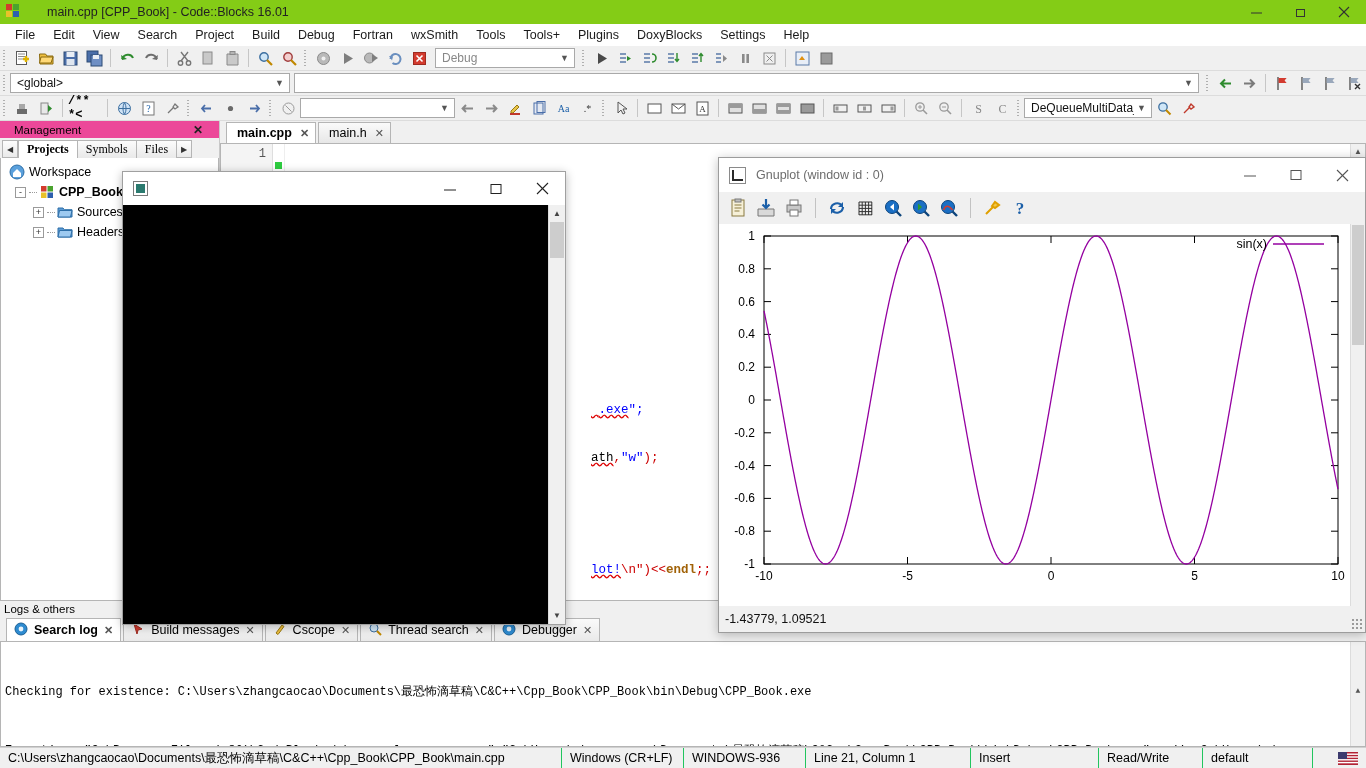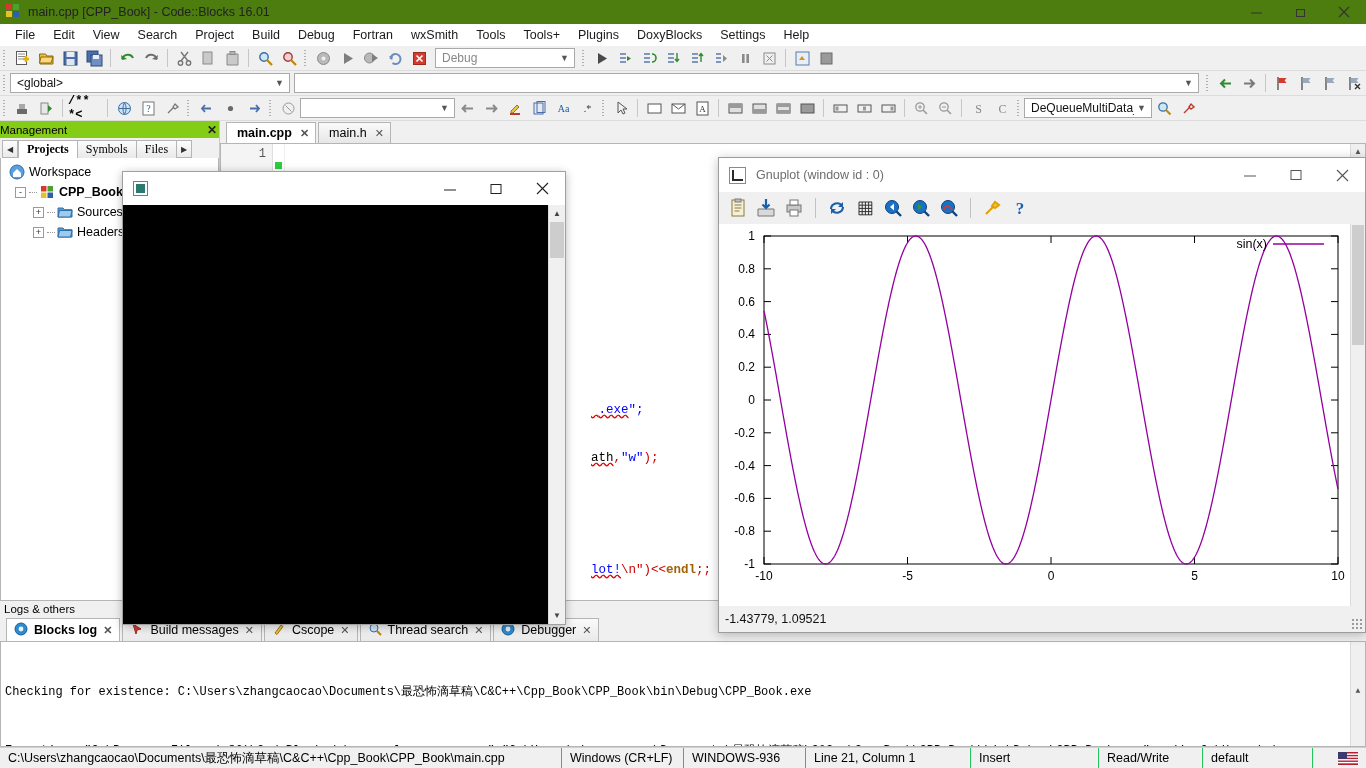--- a/index.html
+++ b/index.html
@@ -8,21 +8,21 @@
     width:1366px; height:768px; overflow:hidden;
     font-family:"Liberation Sans", sans-serif;
     font-size:12px; color:#000;
     background:#f0f0f0;
     position:relative;
   }
   
   #app { position:absolute; inset:0; background:#f0f0f0; display:flex; flex-direction:column; }
 
   
-  .titlebar { height:24px; background:#4d7c0f; display:flex; align-items:center; padding:0 0 0 6px; flex:0 0 auto; }
+  .titlebar { height:24px; background:#84cc16; display:flex; align-items:center; padding:0 0 0 6px; flex:0 0 auto;gap:19px; }
   .titlebar .app-icon { width:16px; height:16px; margin-right:6px; position:relative; flex:0 0 auto;}
   .cb-logo { width:15px; height:15px; position:relative; }
   .cb-logo i { position:absolute; width:6px; height:6px; display:block;}
   .cb-logo i.r { background:#d23b2d; left:0; top:0;}
   .cb-logo i.g { background:#4aa32e; left:7px; top:0;}
   .cb-logo i.y { background:#e8c12a; left:0; top:7px;}
   .cb-logo i.b { background:#2e5fae; left:7px; top:7px;}
   .titlebar .title { font-size:12.5px; color:#222; white-space:nowrap; }
   .win-btns { margin-left:auto; display:flex; height:24px;}
   .win-btn { width:44px; height:24px; display:flex; align-items:center; justify-content:center; color:#333; font-size:12px;}
@@ -42,21 +42,21 @@
   .tb-combo .cap { flex:1; white-space:nowrap; overflow:hidden; }
   .tb-combo .arrow { width:15px; text-align:center; color:#555; font-size:9px;}
 
   .row1 { height:25px; }
   .row2 { height:25px; }
   .row3 { height:25px; }
 
   
   .workarea { flex:1 1 auto; display:flex; min-height:0; }
   .mgmt { width:220px; background:#f0f0f0; display:flex; flex-direction:column; border-right:1px solid #c8c8c8;}
-  .mgmt-head { height:17px; display:flex; align-items:center; font-size:11.5px; padding:0 0; background:#84cc16; color:#000;}
+  .mgmt-head { height:17px; display:flex; align-items:center; font-size:11.5px; padding:0 14px; background:#ec4899; color:#000;}
   .mgmt-head .x { margin-left:auto; font-size:12px; font-weight:bold; color:#222; padding-right:2px;}
   .mgmt-tabs { height:20px; display:flex; align-items:flex-end; background:#f0f0f0; padding-left:2px; }
   .scrollarrow { width:16px; height:18px; display:flex; align-items:center; justify-content:center; border:1px solid #b5b5b5; background:linear-gradient(#fdfdfd,#eaeaea); font-size:8px; color:#333;}
   .mtab { height:18px; padding:4px 8px; display:flex; align-items:center; font-size:12px; border:1px solid #b5b5b5; border-bottom:none; background:linear-gradient(#fbfbfb,#e9e9e9); margin-right:-1px;font-family:Liberation Serif, serif;}
   .mtab.active { background:#fff; font-weight:bold; }
   .mgmt-body { flex:1; background:#fff; border:1px solid #b5b5b5; border-top:none; overflow:hidden; padding:4px 0 0 4px;}
   .tree-row { display:flex; align-items:center; height:20px; font-size:12.5px; white-space:nowrap;}
   .tree-row .ind { display:inline-block; }
   .expander { width:11px; height:11px; border:1px solid #9a9a9a; background:#fff; font-size:9px; line-height:9px; text-align:center; color:#333; margin-right:3px; flex:0 0 auto;}
   .dotline { width:8px; border-top:1px dotted #9a9a9a; height:1px; margin-right:2px;}
@@ -712,21 +712,21 @@
   </div>
 
   <div class="logs">
     <div class="logs-head">Logs &amp; others</div>
     <div class="logs-tabs">
       <span class="ltab active">
         <span><svg width="14" height="14">
               <circle cx="7" cy="7" r="6" fill="#2e8bd0" stroke="#1a5f95"></circle>
               <circle cx="7" cy="7" r="2.4" fill="#e8f3fb"></circle>
             </svg></span>
-        <span>Blocks log</span>
+        <span>Search log</span>
         <span class="xc">✕</span>
       </span>
       <span class="ltab">
         <span><svg width="14" height="14">
               <path d="M3 2l8 5-4 1-1 4z" fill="#d33b2f" stroke="#9e2a20"></path>
             </svg></span>
         <span>Build messages</span>
         <span class="xc">✕</span>
       </span>
       <span class="ltab">

